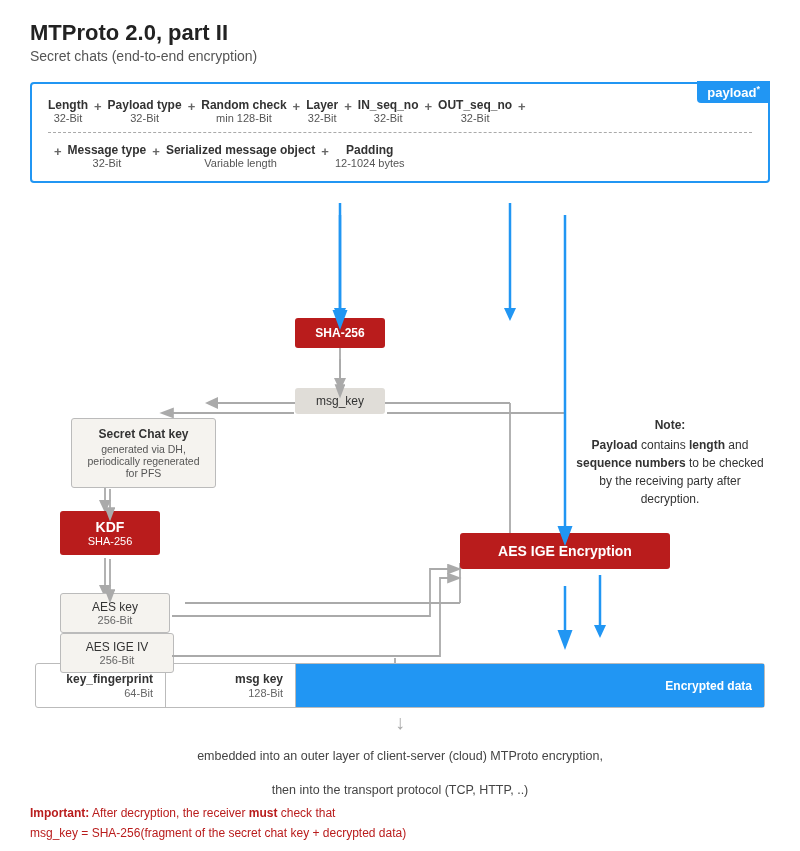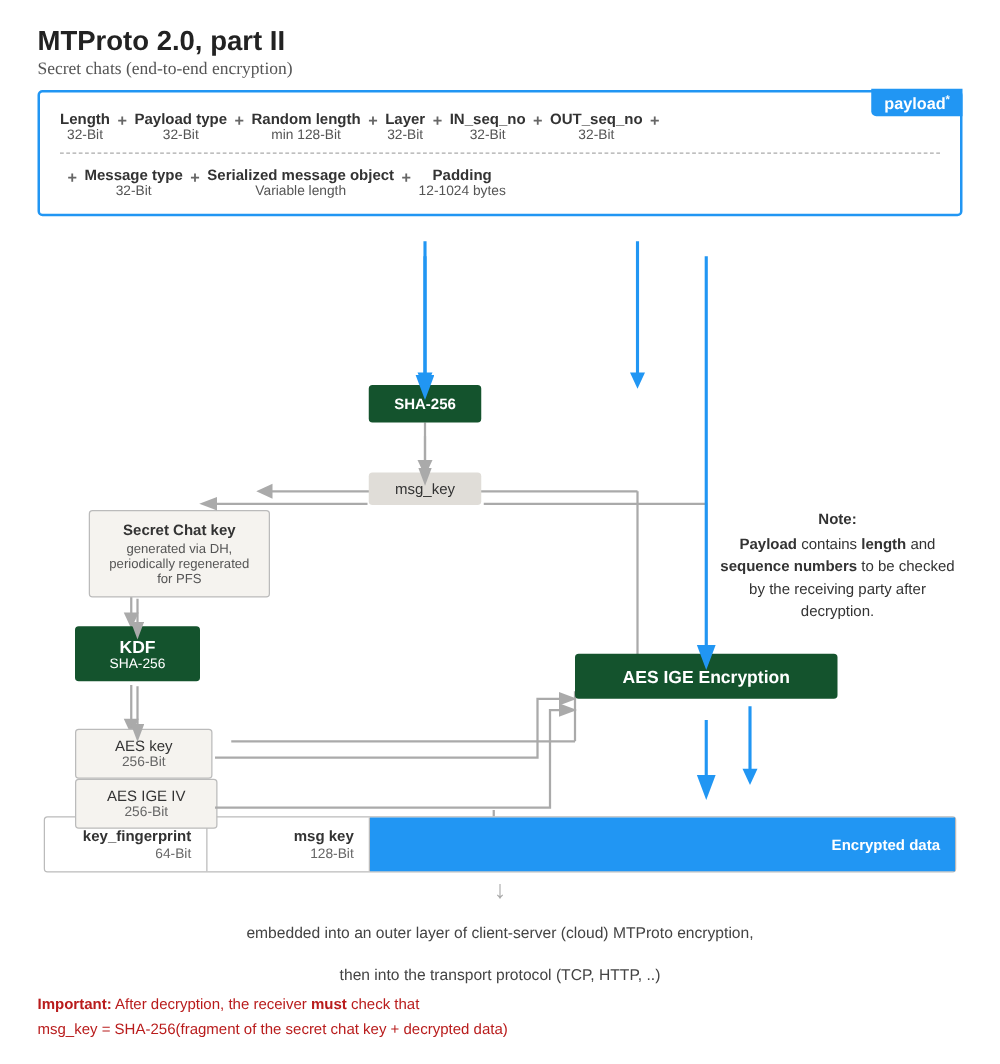--- a/index.html
+++ b/index.html
@@ -15,22 +15,21 @@
 
     .title {
       font-size: 22px;
       font-weight: bold;
       color: #222;
       margin-bottom: 2px;
     }
     .subtitle {
       font-size: 14px;
       color: #555;
-      margin-bottom: 8px;
-      font-family: Liberation Serif, serif;
+      margin-bottom: 18px;
     }
 
     
     .payload-container {
       position: relative;
       margin-bottom: 20px;
     }
     .payload-label {
       position: absolute;
       top: -1px;
@@ -90,21 +89,21 @@
     }
 
     
     .box {
       border-radius: 3px;
       padding: 6px 10px;
       text-align: center;
       font-size: 12px;
     }
     .box-blue {
-      background: #14532d;
+      background: #b91c1c;
       color: #fff;
       font-weight: bold;
     }
     .box-gray {
       background: #e0ddd8;
       color: #333;
       font-weight: normal;
     }
     .box-gray-outline {
       border: 1.5px solid #bbb;
@@ -221,21 +220,21 @@
         <span class="fname">Length</span>
         <span class="fsize">32-Bit</span>
       </div>
       <span class="plus-sep">+</span>
       <div class="payload-field">
         <span class="fname">Payload type</span>
         <span class="fsize">32-Bit</span>
       </div>
       <span class="plus-sep">+</span>
       <div class="payload-field">
-        <span class="fname">Random length</span>
+        <span class="fname">Random check</span>
         <span class="fsize">min 128-Bit</span>
       </div>
       <span class="plus-sep">+</span>
       <div class="payload-field">
         <span class="fname">Layer</span>
         <span class="fsize">32-Bit</span>
       </div>
       <span class="plus-sep">+</span>
       <div class="payload-field">
         <span class="fname">IN_seq_no</span>

